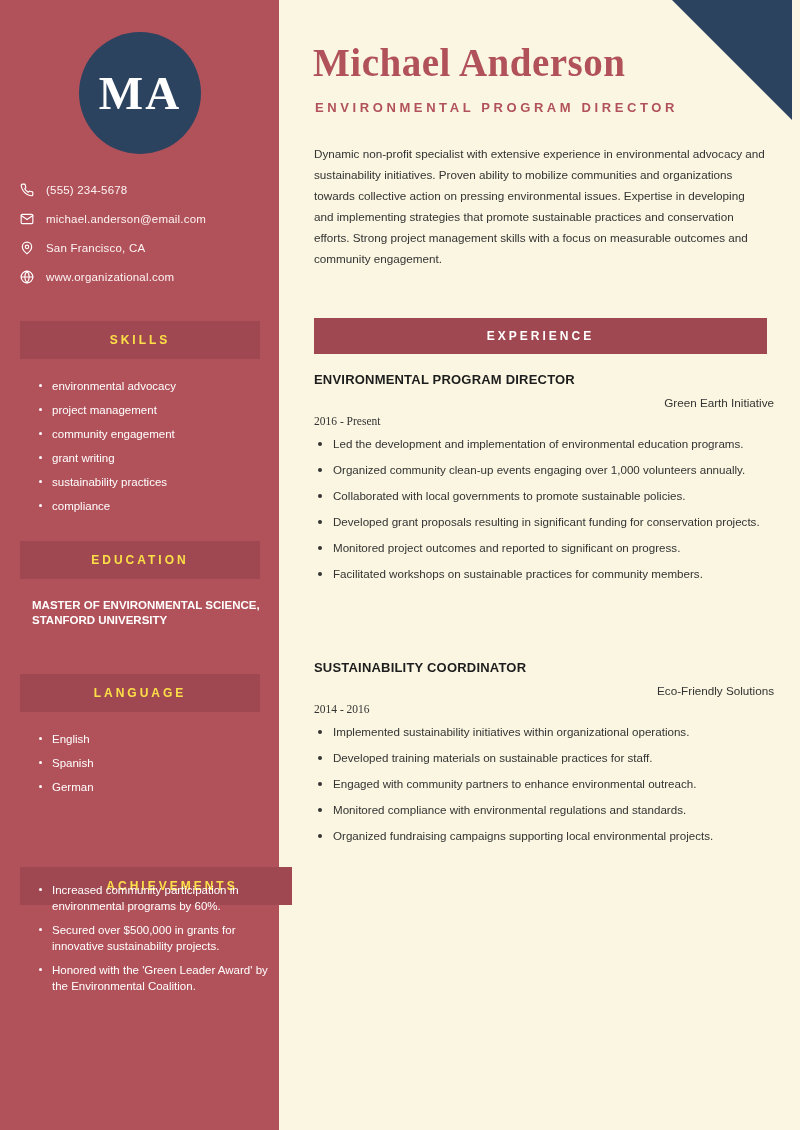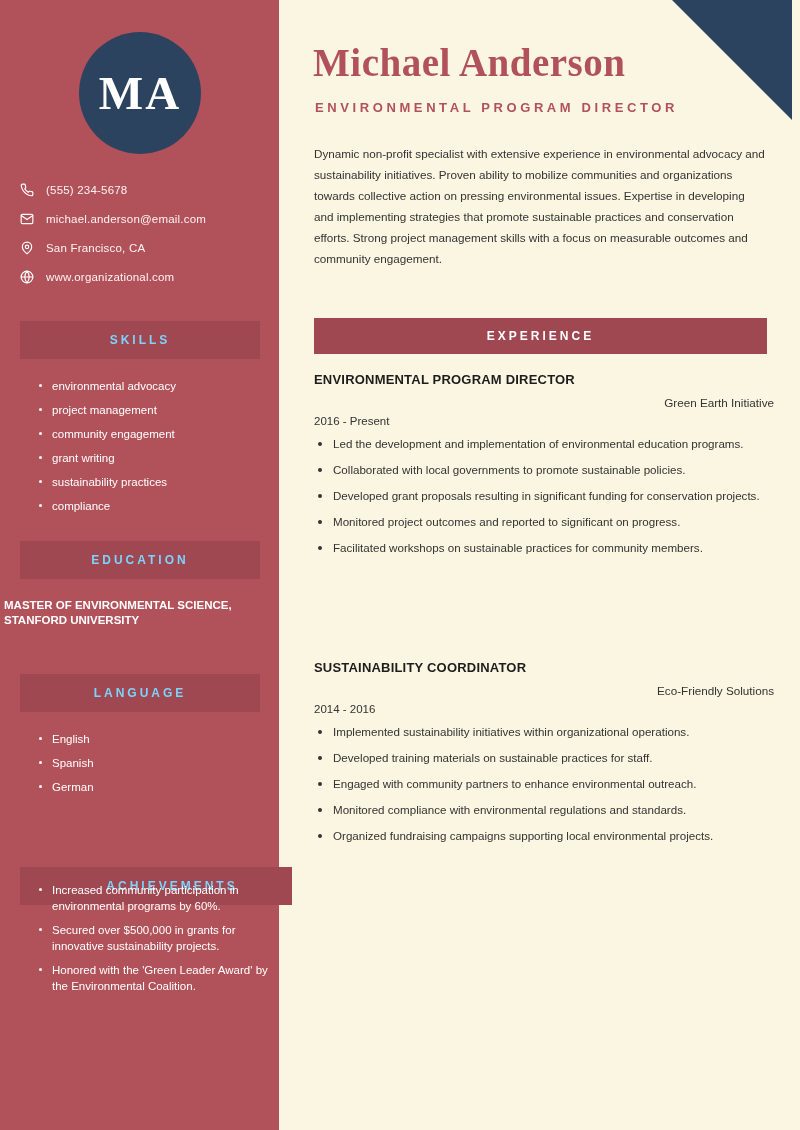--- a/index.html
+++ b/index.html
@@ -79,21 +79,21 @@
     left: 20px;
     width: 240px;
     height: 38px;
     background: #a04851;
     display: flex;
     align-items: center;
     justify-content: center;
     letter-spacing: 3px;
     font-size: 12px;
     font-weight: bold;
-    color: #7dd3fc;
+    color: #fde047;
   }
   .side-list {
     position: absolute;
     left: 36px;
     width: 250px;
     margin: 0;
     padding: 0;
     list-style: none;
   }
   .side-list li {
@@ -109,21 +109,21 @@
     position: absolute;
     left: 3px;
     top: 6px;
     width: 3px;
     height: 3px;
     border-radius: 50%;
     background: #ffffff;
   }
   .edu-block {
     position: absolute;
-    left: 4px;
+    left: 32px;
     width: 245px;
     font-size: 11.5px;
     font-weight: bold;
     line-height: 15px;
     color: #ffffff;
   }
   
   .main {
     position: absolute;
     left: 283px;
@@ -197,20 +197,21 @@
   .job-company {
     font-size: 11.7px;
     color: #333333;
     margin-bottom: 6px;
     text-align: right;
   }
   .job-dates {
     font-size: 11.5px;
     color: #333333;
     margin-bottom: 8px;
+    font-family: Liberation Serif, serif;
   }
   .job-bullets {
     margin: 0;
     padding: 0;
     list-style: none;
   }
   .job-bullets li {
     position: relative;
     padding-left: 19px;
     font-size: 11.6px;
@@ -322,20 +323,21 @@
     <div class="summary">Dynamic non-profit specialist with extensive experience in environmental advocacy and sustainability initiatives. Proven ability to mobilize communities and organizations towards collective action on pressing environmental issues. Expertise in developing and implementing strategies that promote sustainable practices and conservation efforts. Strong project management skills with a focus on measurable outcomes and community engagement.</div>
 
     <div class="main-sec-head" style="top:318px;">EXPERIENCE</div>
 
     <div class="job" style="top:372px;">
       <div class="job-role">ENVIRONMENTAL PROGRAM DIRECTOR</div>
       <div class="job-company">Green Earth Initiative</div>
       <div class="job-dates">2016 - Present</div>
       <ul class="job-bullets">
         <li>Led the development and implementation of environmental education programs.</li>
+        <li>Organized community clean-up events engaging over 1,000 volunteers annually.</li>
         <li>Collaborated with local governments to promote sustainable policies.</li>
         <li>Developed grant proposals resulting in significant funding for conservation projects.</li>
         <li>Monitored project outcomes and reported to significant on progress.</li>
         <li>Facilitated workshops on sustainable practices for community members.</li>
       </ul>
     </div>
 
     <div class="job" style="top:660px;">
       <div class="job-role">SUSTAINABILITY COORDINATOR</div>
       <div class="job-company">Eco-Friendly Solutions</div>

